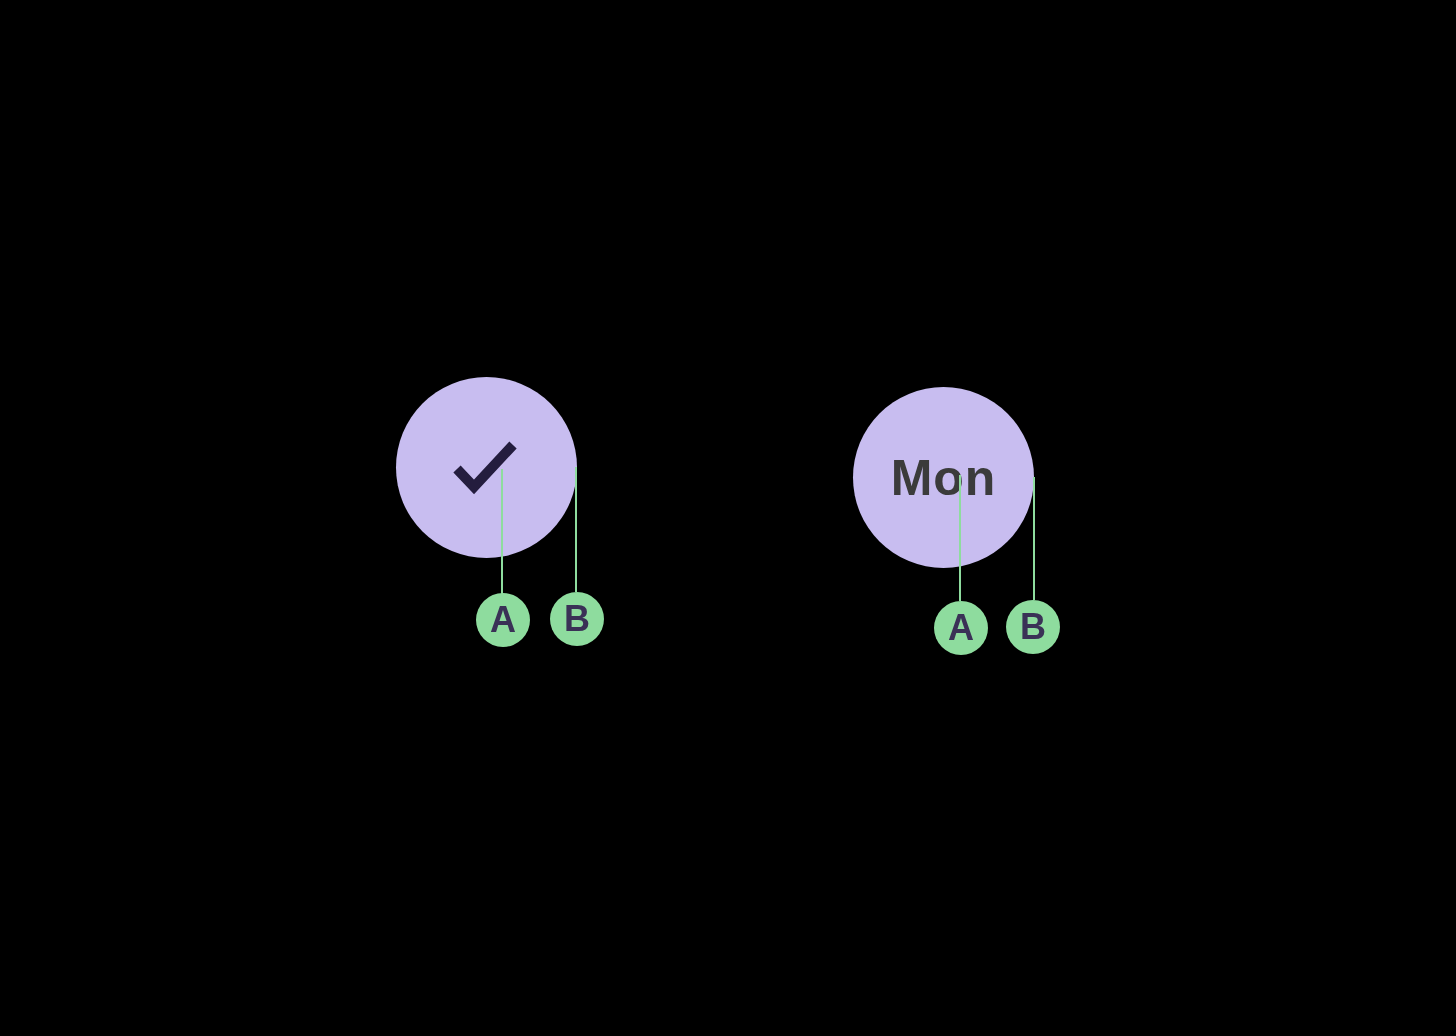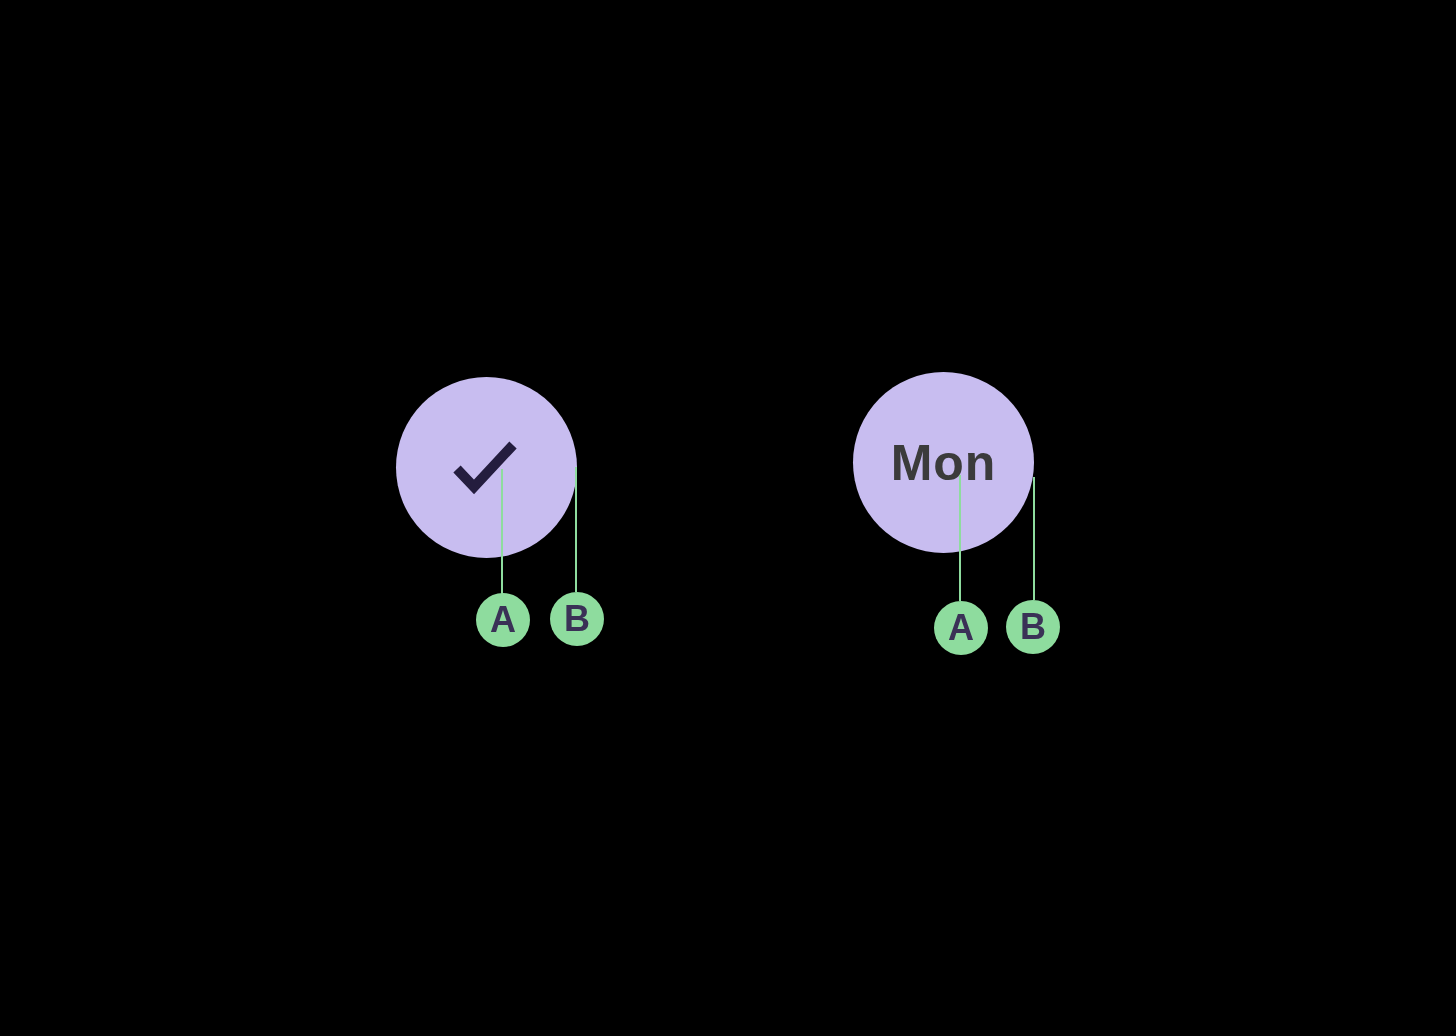--- a/index.html
+++ b/index.html
@@ -79,21 +79,21 @@
 
     <div class="marker-badge" style="left:476px; top:593px;">
       <span class="marker-label">A</span>
     </div>
     <div class="marker-badge" style="left:550px; top:592px;">
       <span class="marker-label">B</span>
     </div>
   </div>
 
   <div class="group">
-    <div class="day-circle" style="left:853px; top:372px;justify-content:center;">
+    <div class="day-circle" style="left:853px; top:387px;justify-content:center;">
       <span class="day-label">Mon</span>
     </div>
 
     <div class="leader-line" style="left:959px; top:475px; height:126px;"></div>
     <div class="leader-line" style="left:1033px; top:477px; height:123px;"></div>
 
     <div class="marker-badge" style="left:934px; top:601px;">
       <span class="marker-label">A</span>
     </div>
     <div class="marker-badge" style="left:1006px; top:600px;">

